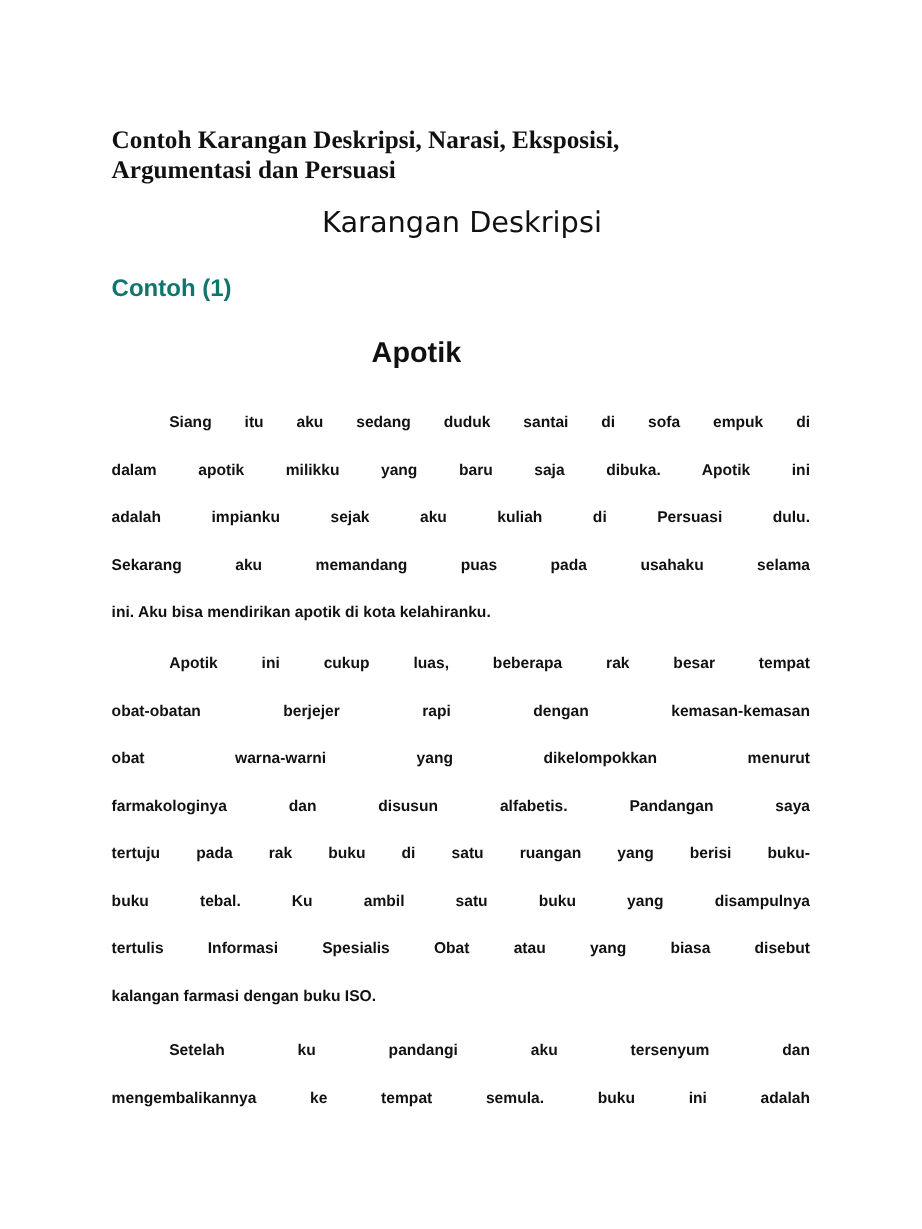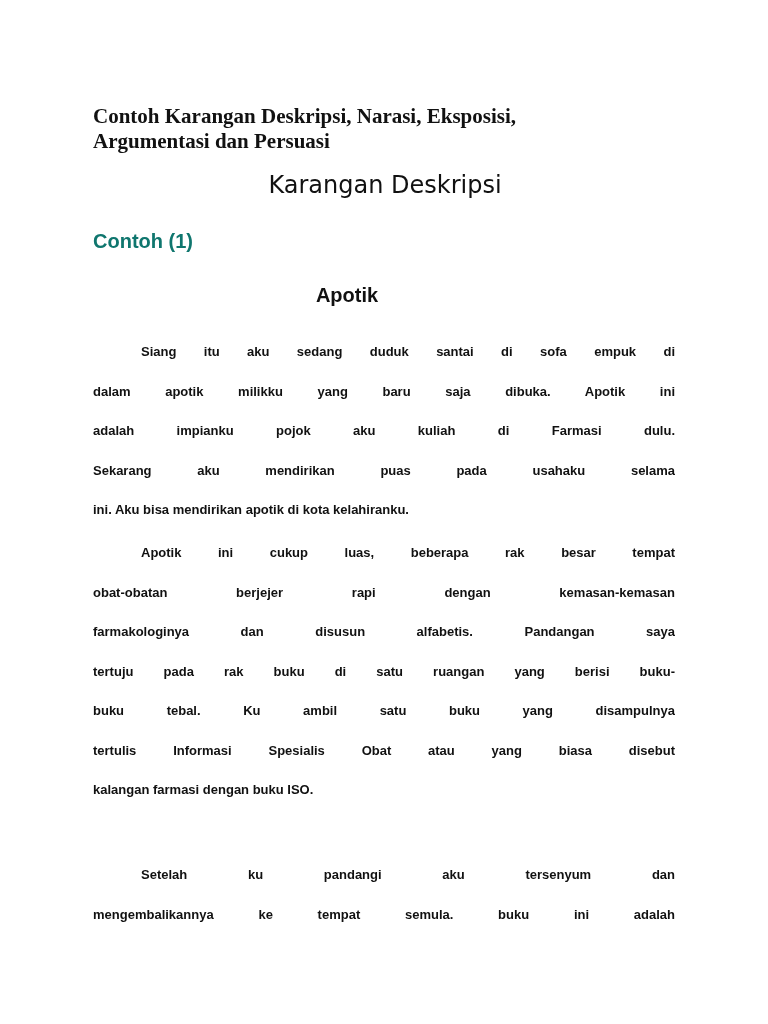--- a/index.html
+++ b/index.html
@@ -58,21 +58,21 @@
       color: #0f766e;
     }
     .story-title {
       position: absolute;
       left: 0;
       top: 281px;
       width: 692px;
       text-align: center;
       font-family: "Liberation Sans", sans-serif;
       font-weight: bold;
-      font-size: 20px;
+      font-size: 24px;
       line-height: 28px;
       color: #111111;
       padding-left: 2px;
       box-sizing: border-box;
     }
     .paragraph {
       position: absolute;
       left: 93px;
       width: 582px;
       font-family: "Liberation Sans", sans-serif;
@@ -112,28 +112,29 @@
 
   <div class="section-heading">Karangan Deskripsi</div>
 
   <div class="example-label">Contoh (1)</div>
 
   <div class="story-title">Apotik</div>
 
   <div class="paragraph" id="para-1">
     <span class="line first">Siang itu aku sedang duduk santai di sofa empuk di</span>
     <span class="line">dalam apotik milikku yang baru saja dibuka. Apotik ini</span>
-    <span class="line">adalah impianku pojok aku kuliah di Farmasi dulu.</span>
-    <span class="line">Sekarang aku mendirikan puas pada usahaku selama</span>
+    <span class="line">adalah impianku sejak aku kuliah di Persuasi dulu.</span>
+    <span class="line">Sekarang aku memandang puas pada usahaku selama</span>
     <span class="line last">ini. Aku bisa mendirikan apotik di kota kelahiranku.</span>
   </div>
 
   <div class="paragraph" id="para-2">
     <span class="line first">Apotik ini cukup luas, beberapa rak besar tempat</span>
     <span class="line">obat-obatan berjejer rapi dengan kemasan-kemasan</span>
+    <span class="line">obat warna-warni yang dikelompokkan menurut</span>
     <span class="line">farmakologinya dan disusun alfabetis. Pandangan saya</span>
     <span class="line">tertuju pada rak buku di satu ruangan yang berisi buku-</span>
     <span class="line">buku tebal. Ku ambil satu buku yang disampulnya</span>
     <span class="line">tertulis Informasi Spesialis Obat atau yang biasa disebut</span>
     <span class="line last">kalangan farmasi dengan buku ISO.</span>
   </div>
 
   <div class="paragraph" id="para-3">
     <span class="line first">Setelah ku pandangi aku tersenyum dan</span>
     <span class="line">mengembalikannya ke tempat semula. buku ini adalah</span>

